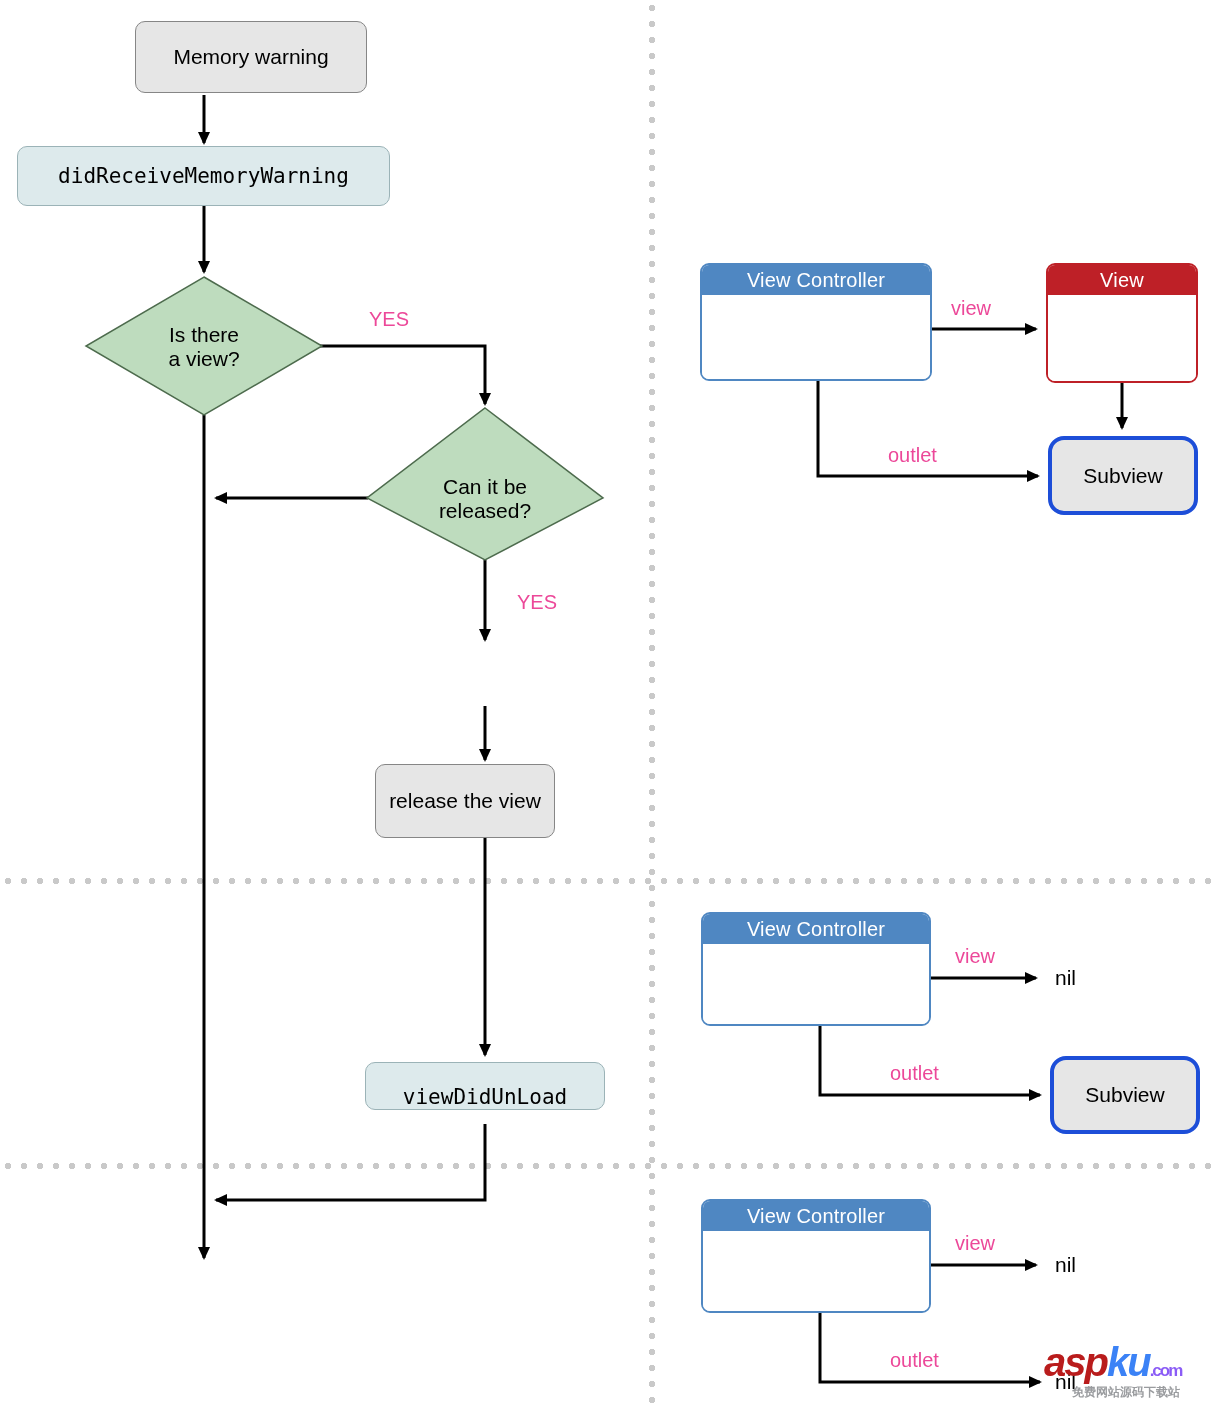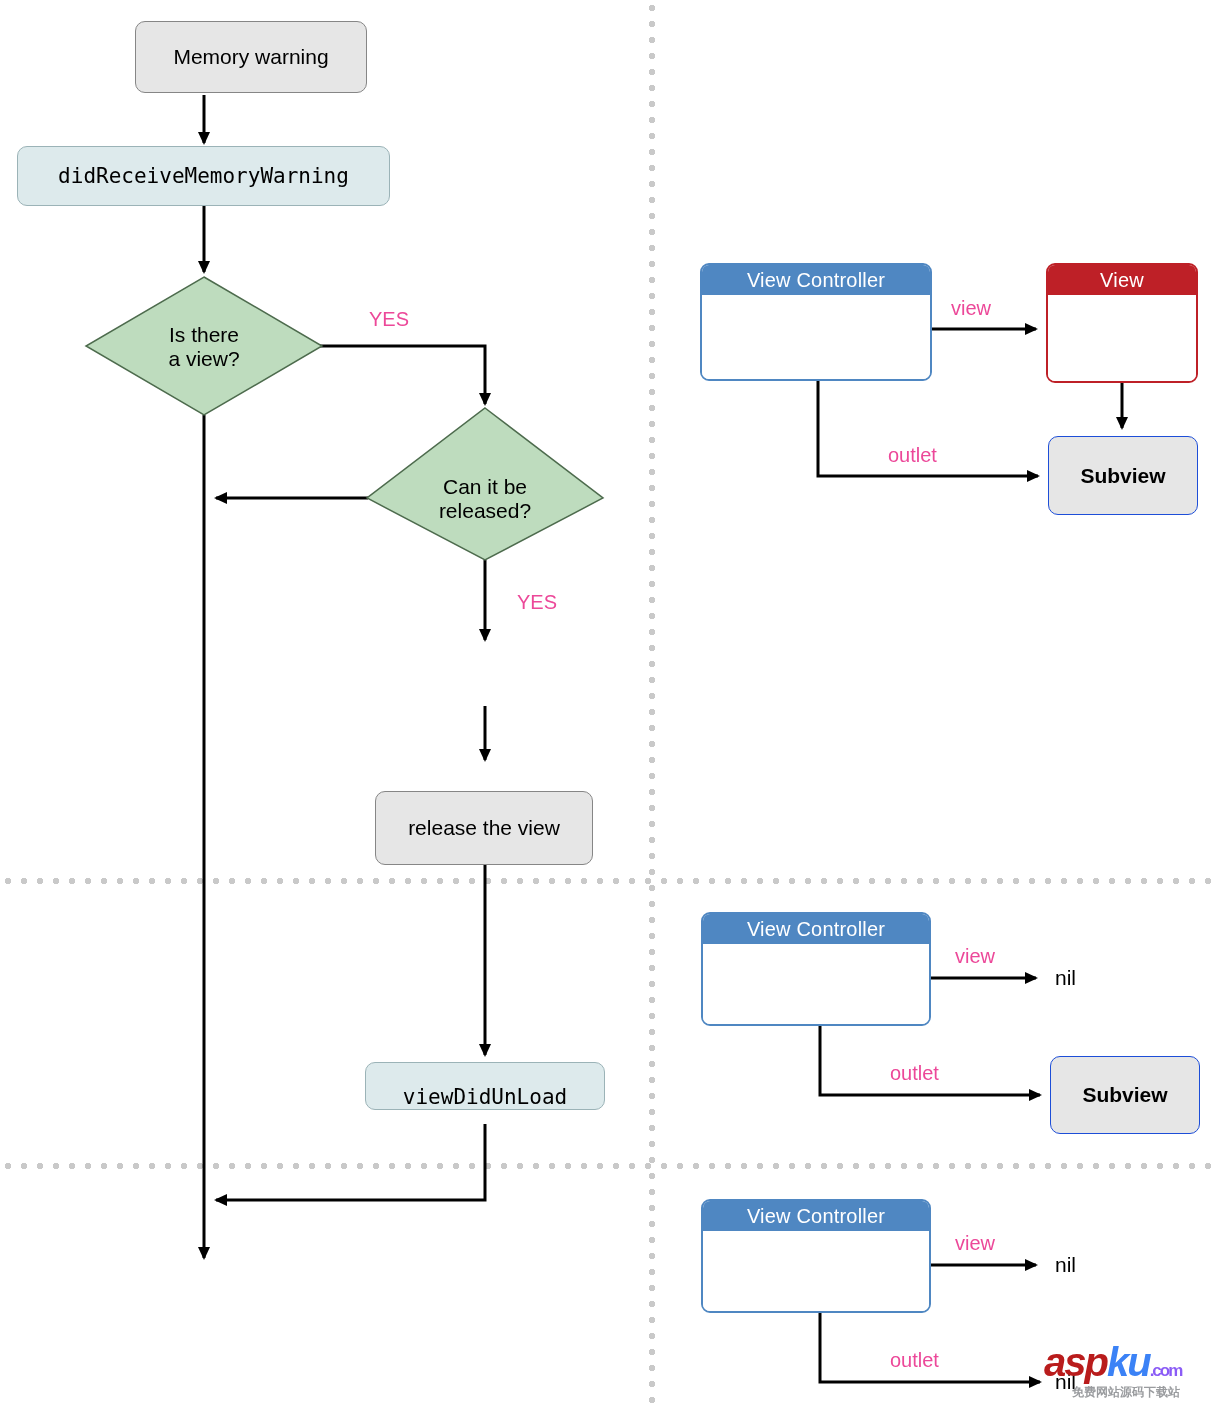--- a/index.html
+++ b/index.html
@@ -26,22 +26,22 @@
   .card.blue{border:2px solid #4F87C2;}
   .card.red{border:2px solid #BE2027;}
   .card .card-head{width:100%;box-sizing:border-box;text-align:center;
         color:#ffffff;font-weight:normal;font-size:20px;line-height:30px;height:30px;
         letter-spacing:.2px;}
   .card.blue .card-head{background:#4F87C2;}
   .card.red .card-head{background:#BE2027;}
   .card .card-body{width:100%;background:#ffffff;}
 
   .sub-box{position:absolute;box-sizing:border-box;background:#E6E6E6;
-           border:1px solid #1d4ed8;border-radius:10px;display:flex;
-           align-items:center;justify-content:center;font-size:21px;color:#000;font-weight:bold;}
+           border:4px solid #1d4ed8;border-radius:16px;display:flex;
+           align-items:center;justify-content:center;font-size:21px;color:#000;}
 
   .edge-label{position:absolute;font-size:20px;color:#ec4899;white-space:nowrap;}
   .nil-label{position:absolute;font-size:21px;color:#000;white-space:nowrap;}
 
   
   .dot-h{position:absolute;height:6px;left:0;width:1219px;
          background-image:radial-gradient(circle closest-side,#C9C9C9 99%,transparent 100%);
          background-size:16px 6px;background-repeat:repeat-x;}
   .dot-v{position:absolute;width:6px;top:0;height:1409px;
          background-image:radial-gradient(circle closest-side,#C9C9C9 99%,transparent 100%);
@@ -128,21 +128,21 @@
 
   <div class="edge-label" style="left:369px;top:308px;">
     <span>YES</span>
   </div>
 
   <div class="edge-label" style="left:517px;top:591px;">
     <span>YES</span>
   </div>
 
 
-  <div class="node grey-box" style="left:375px;top:791px;width:218px;height:74px;">
+  <div class="node grey-box" style="left:375px;top:764px;width:180px;height:74px;">
     <span class="lbl">release the view</span>
   </div>
 
   <div class="node blue-box" style="left:365px;top:1062px;width:240px;height:48px;align-items:flex-end;">
     <span class="lbl">viewDidUnLoad</span>
   </div>
 
   <div class="card blue" style="left:700px;top:263px;width:232px;height:118px;">
     <div class="card-head">View Controller</div>
     <div class="card-body" style="height:86px;"></div>

